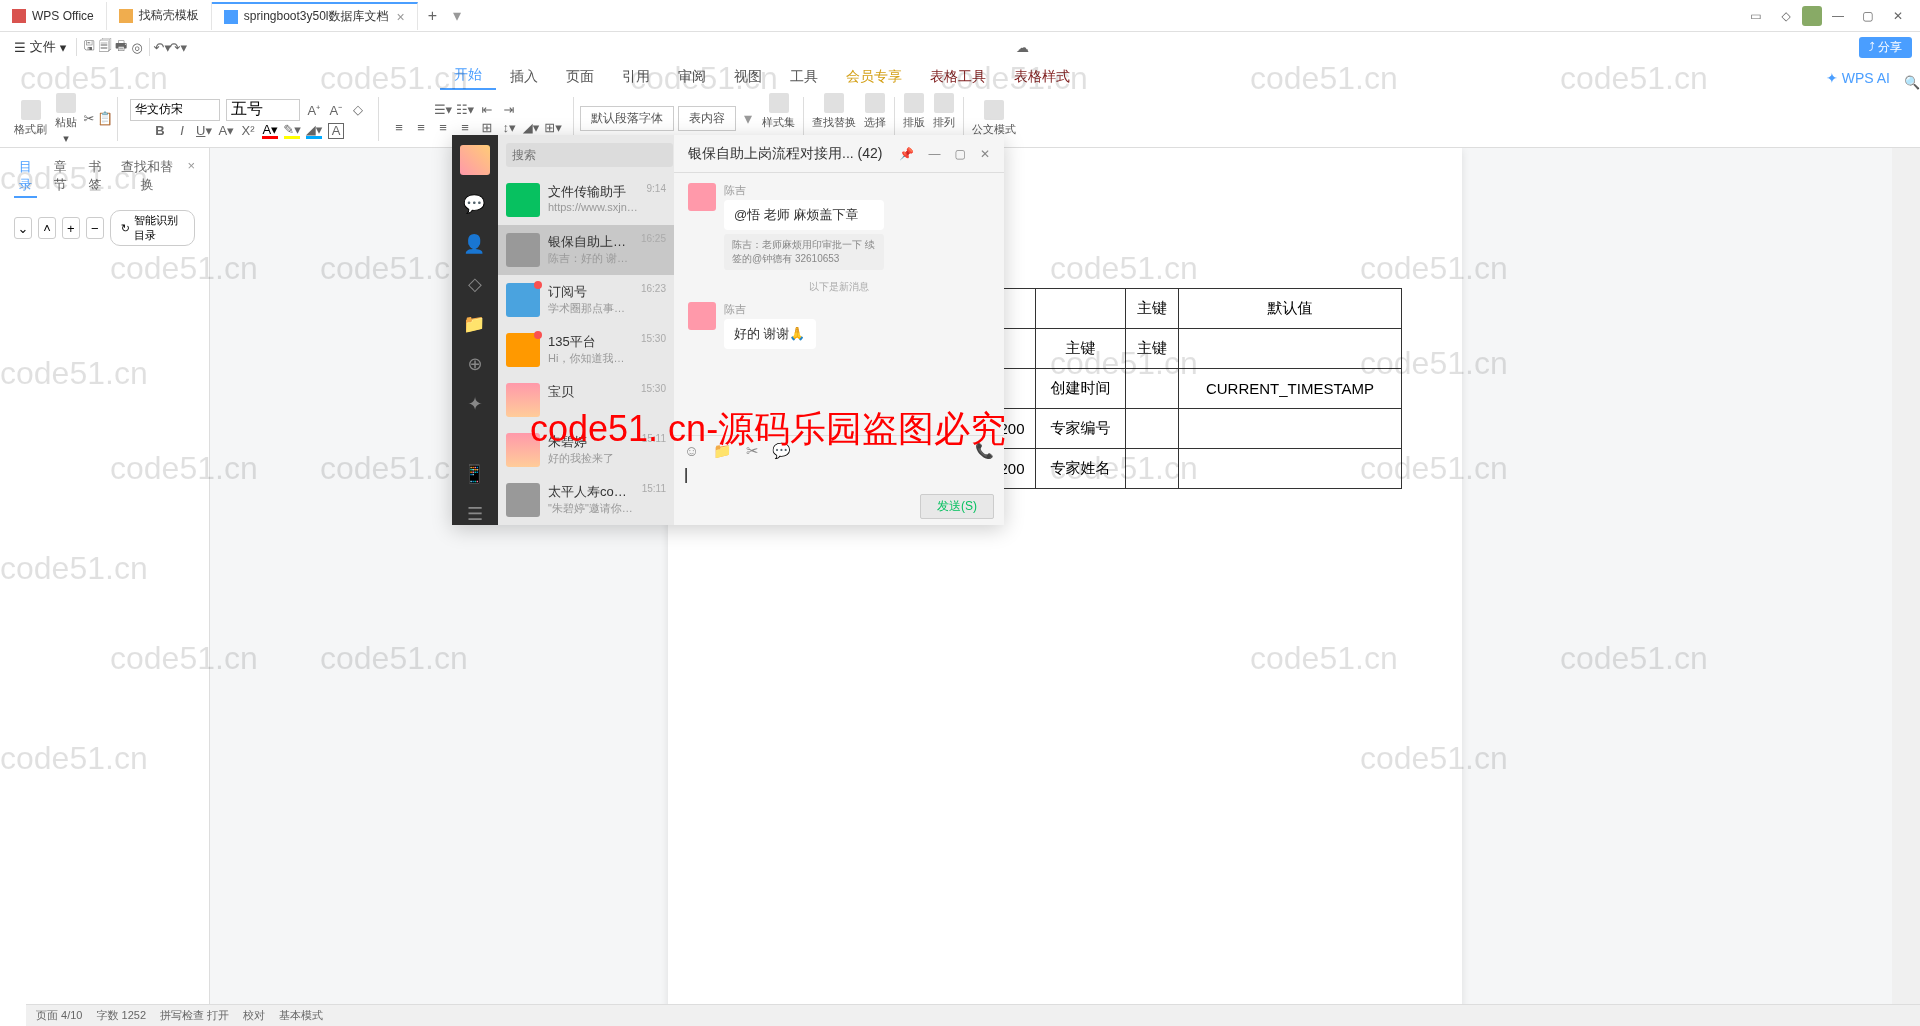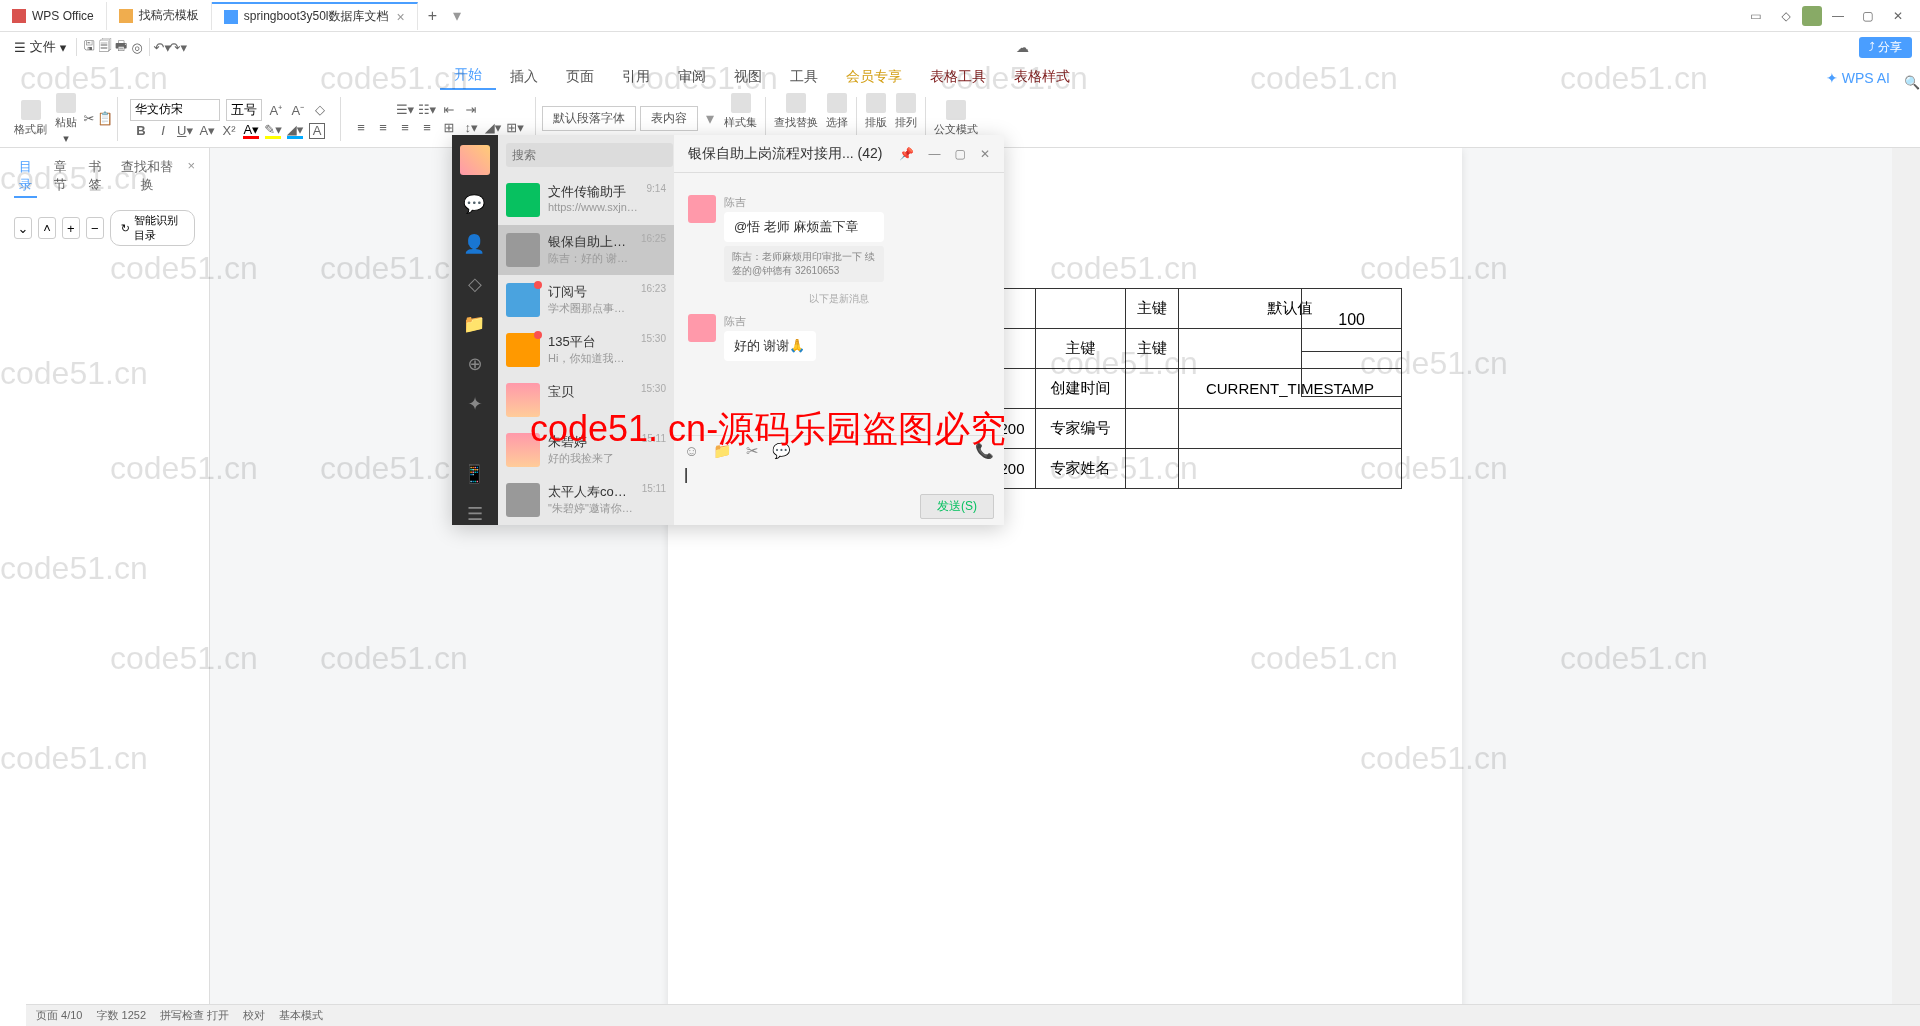--- a/index.html
+++ b/index.html
@@ -23,21 +23,21 @@
 .ribbon-tab.special{color:#d4a017;}
 .ribbon-tab.table{color:#7f1d1d;}
 .wps-ai{color:#4a9eff;display:flex;align-items:center;gap:4px;padding:4px 14px;}
 .toolbar{height:58px;background:#fff;border-bottom:1px solid #ddd;display:flex;align-items:center;padding:0 10px;font-size:11px;color:#555;}
 .tb-group{display:flex;flex-direction:column;align-items:center;padding:0 8px;gap:2px;}
 .tb-group-h{display:flex;gap:6px;align-items:center;}
 .tb-btn{display:flex;flex-direction:column;align-items:center;gap:2px;padding:2px 4px;}
 .tb-icon{width:20px;height:20px;background:#e0e0e0;border-radius:2px;}
 .tb-sep{width:1px;height:44px;background:#ddd;margin:0 4px;}
 .font-sel{width:90px;height:22px;border:1px solid #ccc;font-size:12px;padding:0 4px;}
-.size-sel{width:36px;height:22px;border:1px solid #ccc;font-size:13px;padding:0 4px;}
+.size-sel{width:74px;height:22px;border:1px solid #ccc;font-size:16px;padding:0 4px;}
 .style-box{border:1px solid #ccc;padding:3px 10px;font-size:12px;margin:0 2px;}
 .small-i{width:16px;height:16px;display:inline-flex;align-items:center;justify-content:center;color:#666;font-size:13px;}
 .content{display:flex;height:calc(100% - 148px);}
 .sidebar{width:210px;background:#fff;border-right:1px solid #ddd;padding:6px;}
 .sidebar-tabs{display:flex;gap:12px;font-size:13px;padding:4px 8px;color:#666;text-align:center;}
 .sidebar-tabs .act{color:#4a9eff;border-bottom:2px solid #4a9eff;padding-bottom:2px;}
 .sidebar-x{margin-left:auto;color:#999;}
 .sidebar-row{display:flex;gap:6px;padding:8px;align-items:center;}
 .sb-btn{width:22px;height:22px;border:1px solid #ccc;border-radius:3px;display:flex;align-items:center;justify-content:center;font-size:13px;}
 .sb-auto{border:1px solid #ccc;border-radius:10px;padding:2px 10px;font-size:11px;display:flex;align-items:center;gap:4px;}
@@ -65,21 +65,21 @@
 .wc-iav{width:34px;height:34px;border-radius:3px;background:#07c160;flex-shrink:0;}
 .wc-iav.blue{background:#4aa3df;}
 .wc-iav.o{background:#f90;}
 .wc-iav.p{background:linear-gradient(#f9a,#fc9);}
 .wc-iav.g{background:#999;}
 .wc-ibody{flex:1;min-width:0;}
 .wc-iname{font-size:13px;color:#333;white-space:nowrap;overflow:hidden;text-overflow:ellipsis;}
 .wc-isub{font-size:11px;color:#999;white-space:nowrap;overflow:hidden;text-overflow:ellipsis;}
 .wc-itime{font-size:10px;color:#aaa;}
 .wc-dot{position:absolute;top:6px;left:36px;width:8px;height:8px;background:#fa5151;border-radius:50%;}
-.wc-chat{flex:1;display:flex;flex-direction:column;background:#f5f5f5;gap:12px;}
+.wc-chat{flex:1;display:flex;flex-direction:column;background:#f5f5f5;}
 .wc-header{height:38px;border-bottom:1px solid #ddd;display:flex;align-items:center;padding:0 14px;font-size:14px;color:#333;}
 .wc-hctrl{margin-left:auto;display:flex;gap:14px;color:#888;font-size:12px;}
 .wc-msgs{flex:1;padding:10px 14px;overflow:auto;font-size:12px;}
 .wc-msg{display:flex;gap:8px;margin-bottom:10px;}
 .wc-msg.me{flex-direction:row-reverse;}
 .wc-mav{width:28px;height:28px;border-radius:3px;background:#f9a;flex-shrink:0;}
 .wc-mbody{max-width:220px;}
 .wc-mname{font-size:11px;color:#999;margin-bottom:2px;}
 .wc-bubble{background:#fff;padding:6px 10px;border-radius:4px;font-size:13px;color:#333;}
 .wc-msg.me .wc-bubble{background:#95ec69;}
@@ -234,30 +234,20 @@
       <div class="sb-btn">⌄</div>
       <div class="sb-btn">˄</div>
       <div class="sb-btn">+</div>
       <div class="sb-btn">−</div>
       <div class="sb-auto">↻ <span>智能识别目录</span></div>
     </div>
   </div>
 
   <div class="canvas">
     <div class="page">
-      <table class="top-cell">
-        <tbody>
-            <tr>
-              <td>100</td>
-            </tr>
-        <tr>
-              <td style="height:44px"></td>
-            </tr>
-      </tbody>
-        </table>
       <table class="doc-table">
         <tbody>
             <tr>
               <td></td>
               <td></td>
               <td></td>
               <td></td>
               <td class="h">主键</td>
               <td class="h">默认值</td>
             </tr>

